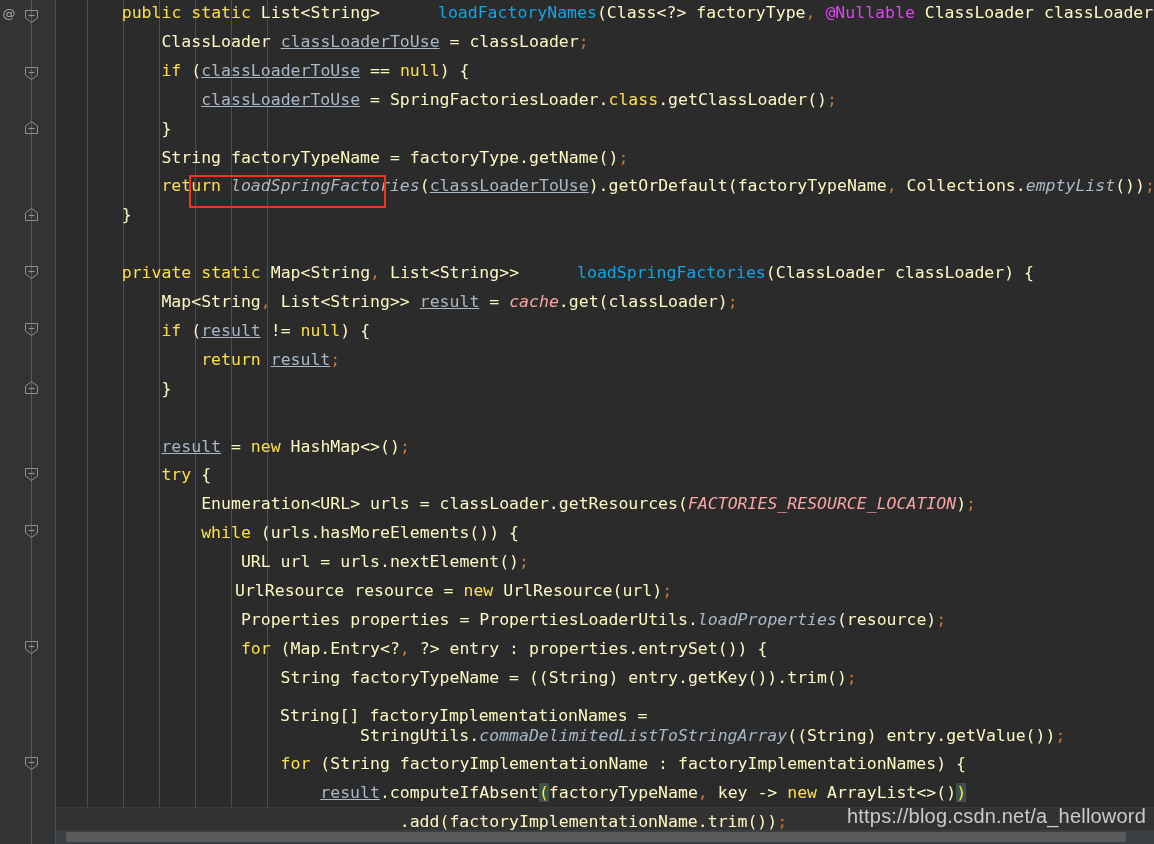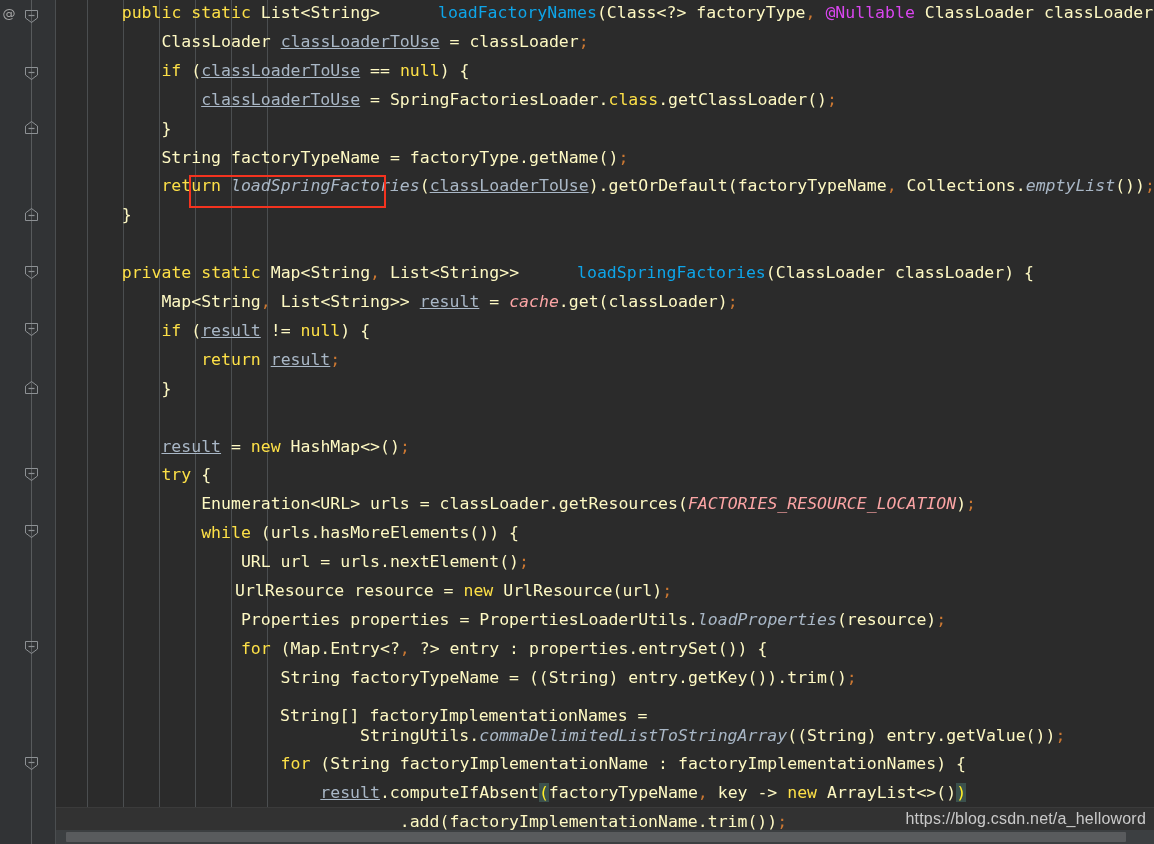--- a/index.html
+++ b/index.html
@@ -150,21 +150,21 @@
     border-radius: 1px;
   }
 
   
   #watermark {
     position: absolute;
     right: 8px;
     bottom: 16px;
     color: #d7d7d7;
     font-family: "Liberation Sans", sans-serif;
-    font-size: 16px;
+    font-size: 20px;
     letter-spacing: 0.2px;
     opacity: 0.92;
     white-space: nowrap;
   }
 </style>
 </head>
 <body>
 
 <div id="editor">
 

